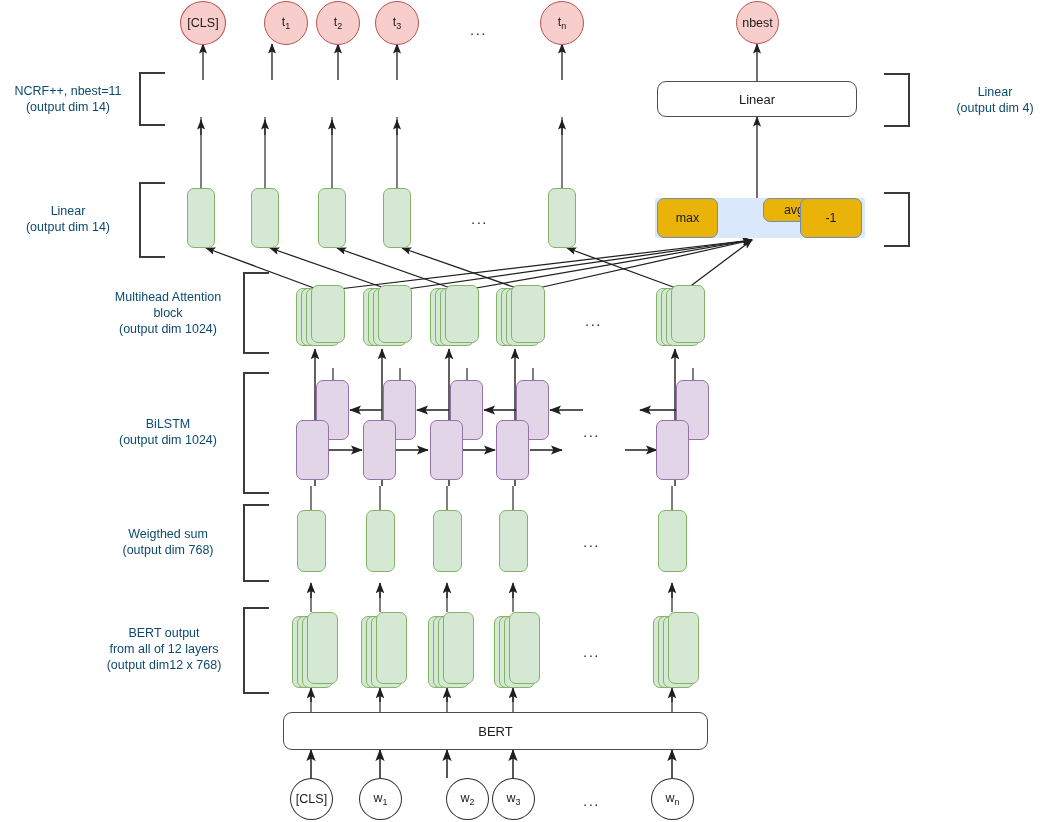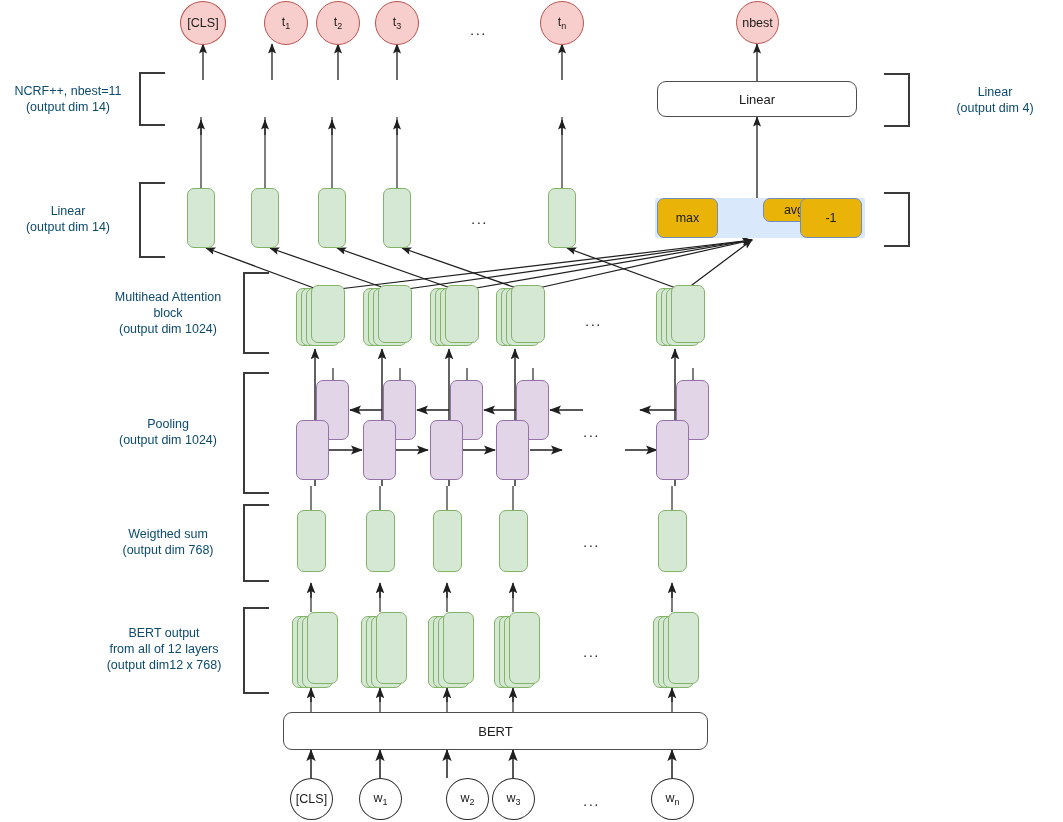--- a/index.html
+++ b/index.html
@@ -348,21 +348,21 @@
   <div class="lbl" style="left:2px;top:198px;width:132px;height:42px;">
     <span>Linear</span>
     <span>(output dim 14)</span>
   </div>
   <div class="lbl" style="left:98px;top:284px;width:140px;height:58px;">
     <span>Multihead Attention</span>
     <span>block</span>
     <span>(output dim 1024)</span>
   </div>
   <div class="lbl" style="left:98px;top:411px;width:140px;height:42px;">
-    <span>Pooling</span>
+    <span>BiLSTM</span>
     <span>(output dim 1024)</span>
   </div>
   <div class="lbl" style="left:98px;top:521px;width:140px;height:42px;">
     <span>Weigthed sum</span>
     <span>(output dim 768)</span>
   </div>
   <div class="lbl" style="left:90px;top:620px;width:148px;height:58px;">
     <span>BERT output</span>
     <span>from all of 12 layers</span>
     <span>(output dim12 x 768)</span>

